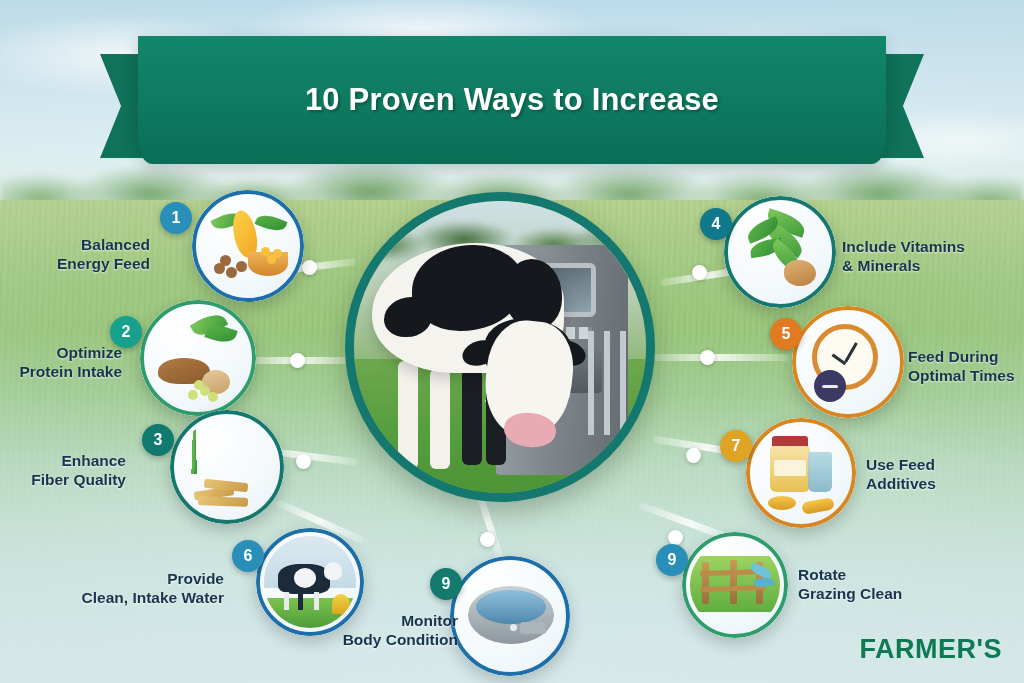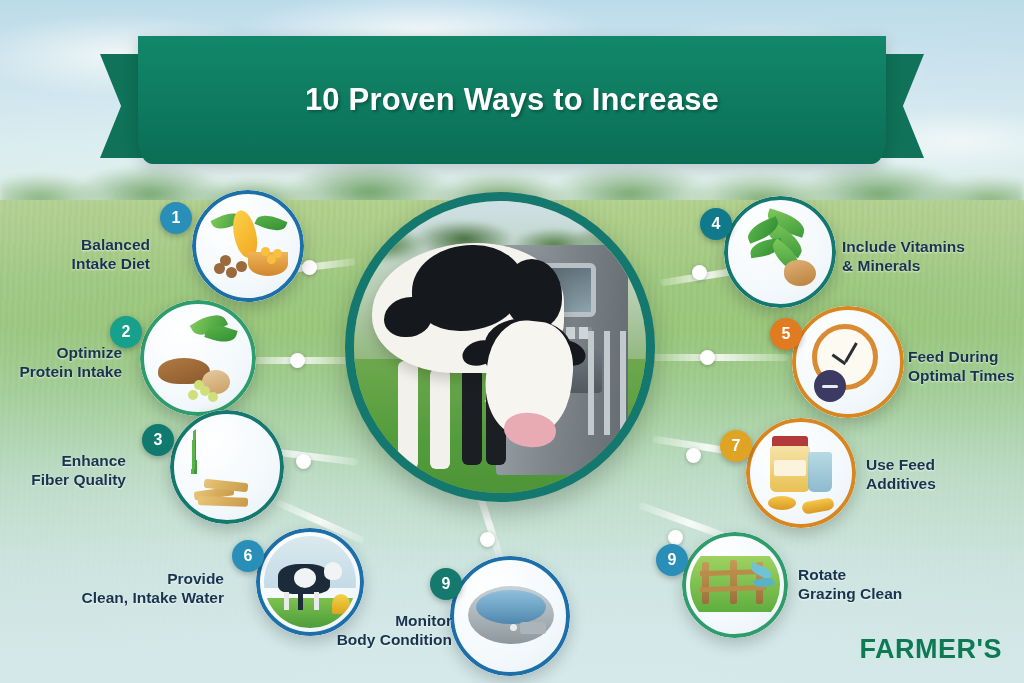--- a/index.html
+++ b/index.html
@@ -356,21 +356,21 @@
         <div class="a-el grain" style="right:26px; bottom:38px; width:9px; height:9px;"></div>
         <div class="a-el grain" style="right:20px; bottom:30px; width:9px; height:9px;"></div>
         <div class="a-el pellet" style="left:14px; bottom:20px; width:11px; height:11px;"></div>
         <div class="a-el pellet" style="left:26px; bottom:16px; width:11px; height:11px;"></div>
         <div class="a-el pellet" style="left:20px; bottom:28px; width:11px; height:11px;"></div>
         <div class="a-el pellet" style="left:36px; bottom:22px; width:11px; height:11px;"></div>
       </div>
     </div>
     <div class="badge" style="left:160px; top:202px; background:#2a8fb8;">1</div>
     <div class="label left" style="left:18px; top:236px; width:132px;">Balanced
-Intake Diet</div>
+Energy Feed</div>
   </div>
 
   <div class="node">
     <div class="bubble" style="left:140px; top:300px; width:116px; height:116px;">
       <div class="bubble-ring green"></div>
       <div class="bubble-art">
         <div class="a-el leafg" style="left:44px; top:8px; width:34px; height:18px; transform:rotate(-30deg);"></div>
         <div class="a-el leafd" style="left:58px; top:18px; width:30px; height:16px; transform:rotate(18deg);"></div>
         <div class="a-el" style="left:10px; bottom:24px; width:52px; height:26px; background:linear-gradient(160deg,#b07a43,#8a5a2c); border-radius:50% 50% 40% 40%;"></div>
         <div class="a-el" style="right:18px; bottom:14px; width:28px; height:24px; background:linear-gradient(160deg,#e8caa0,#c79f63); border-radius:50%;"></div>
@@ -476,21 +476,21 @@
     <div class="bubble" style="left:450px; top:556px; width:120px; height:120px;">
       <div class="bubble-ring blue"></div>
       <div class="bubble-art">
         <div class="a-el trough-ring" style="left:10px; top:22px; width:86px; height:58px;"></div>
         <div class="a-el water" style="left:18px; top:26px; width:70px; height:34px;"></div>
         <div class="a-el" style="left:62px; top:58px; width:26px; height:12px; background:#aab4b9; border-radius:3px;"></div>
         <div class="a-el" style="left:52px; top:60px; width:7px; height:7px; background:#e7ecee; border-radius:50%;"></div>
       </div>
     </div>
     <div class="badge" style="left:430px; top:568px; background:#157a6e;">9</div>
-    <div class="label center" style="left:292px; top:612px; width:160px; text-align:right;">Monitor
+    <div class="label center" style="left:298px; top:612px; width:160px; text-align:right;">Monitor
 Body Condition</div>
   </div>
 
   <div class="node">
     <div class="bubble" style="left:682px; top:532px; width:106px; height:106px;">
       <div class="bubble-ring green"></div>
       <div class="bubble-art">
         <div class="a-el" style="left:0; top:16px; width:100%; height:56px; background:linear-gradient(180deg,#9ed261,#5fae3f);"></div>
         <div class="a-el post" style="left:12px; top:22px; width:7px; height:42px;"></div>
         <div class="a-el post" style="left:40px; top:20px; width:7px; height:44px;"></div>

